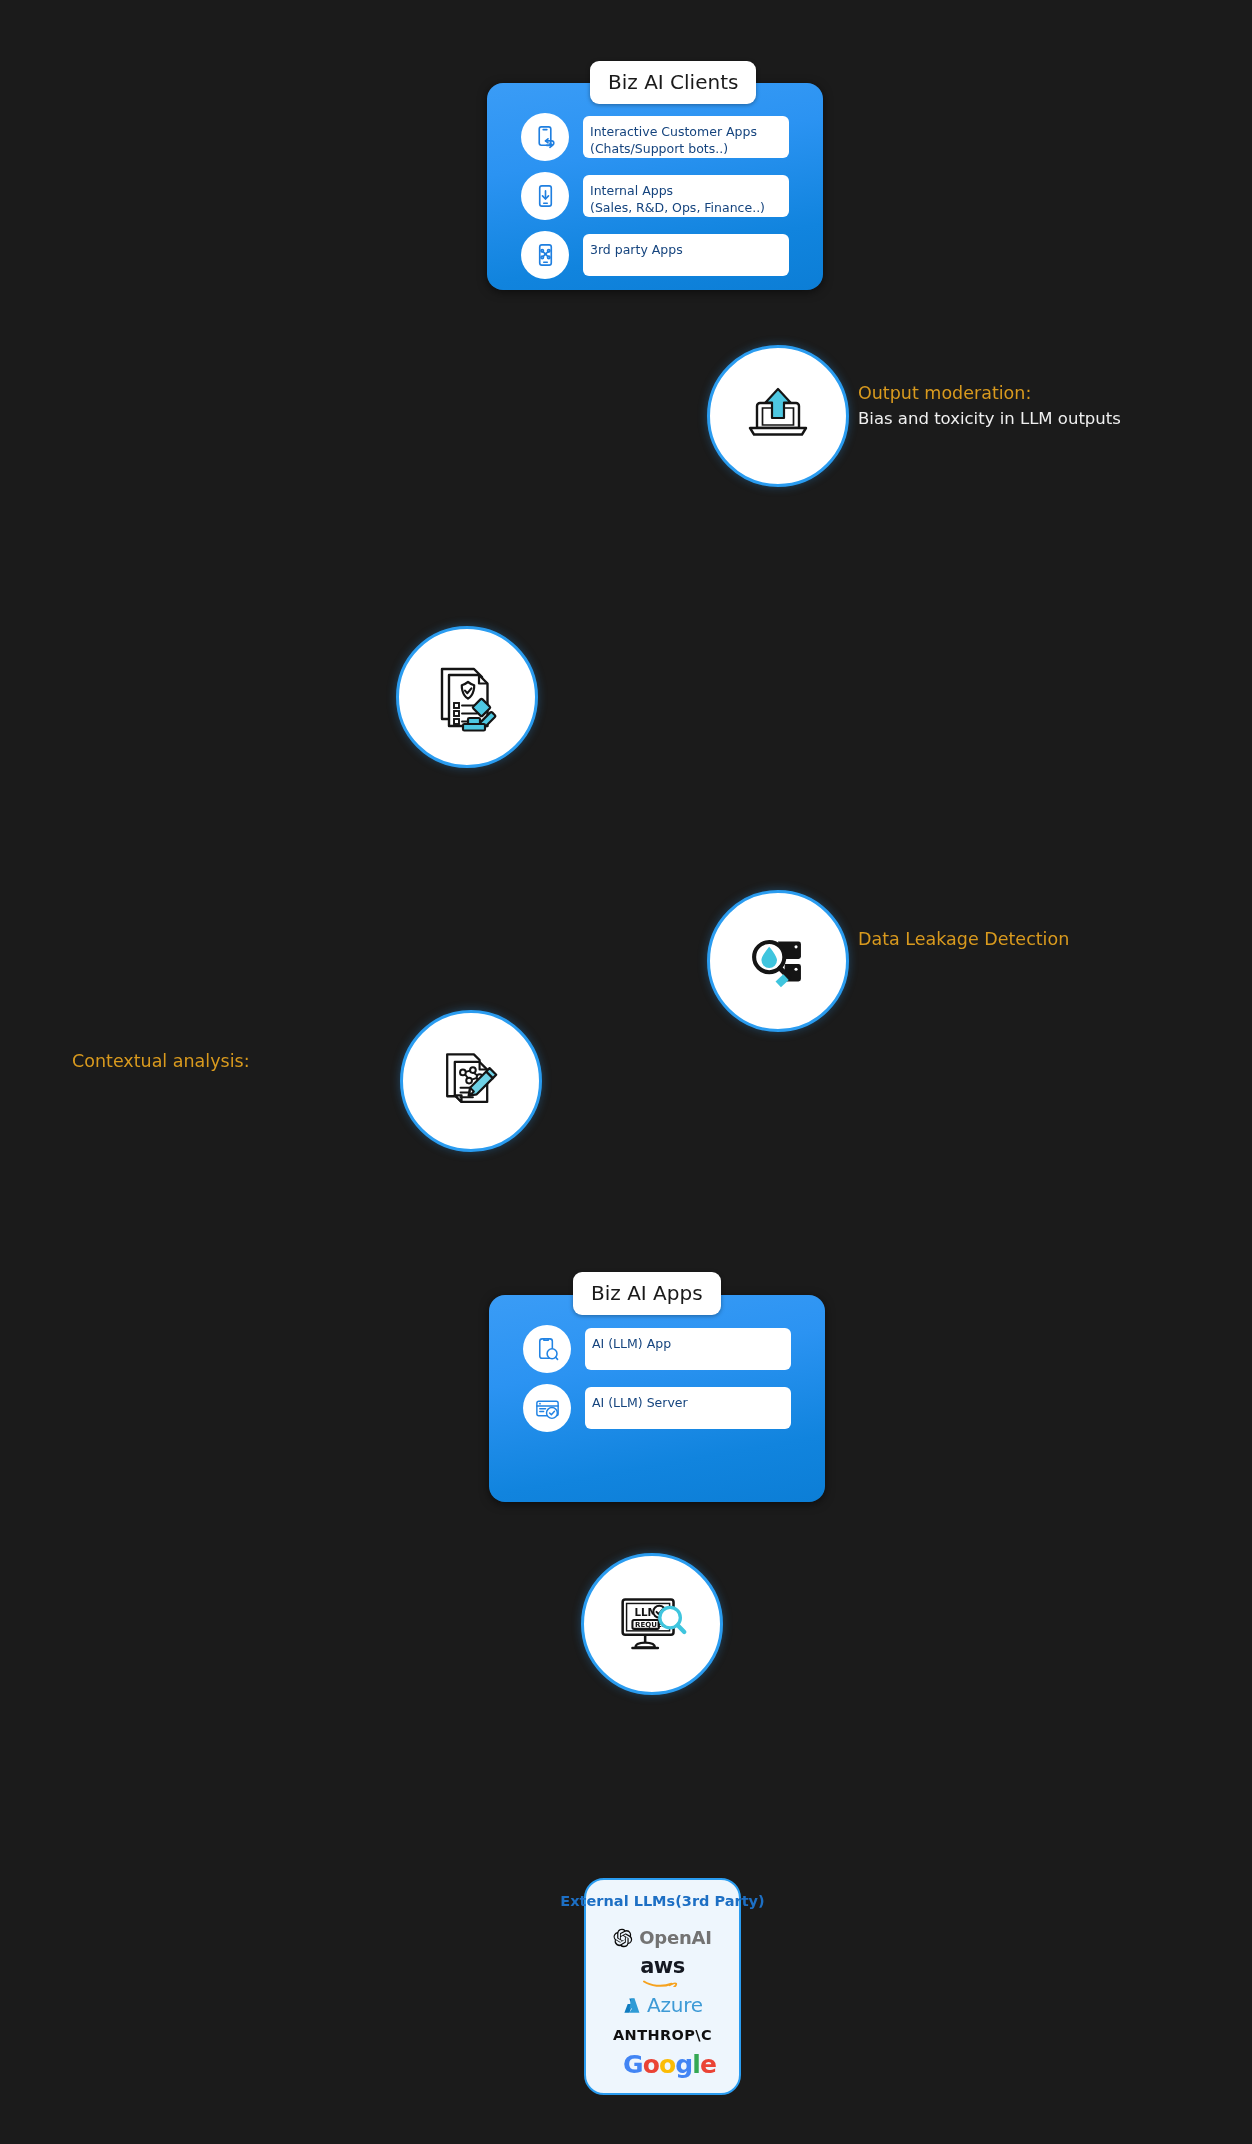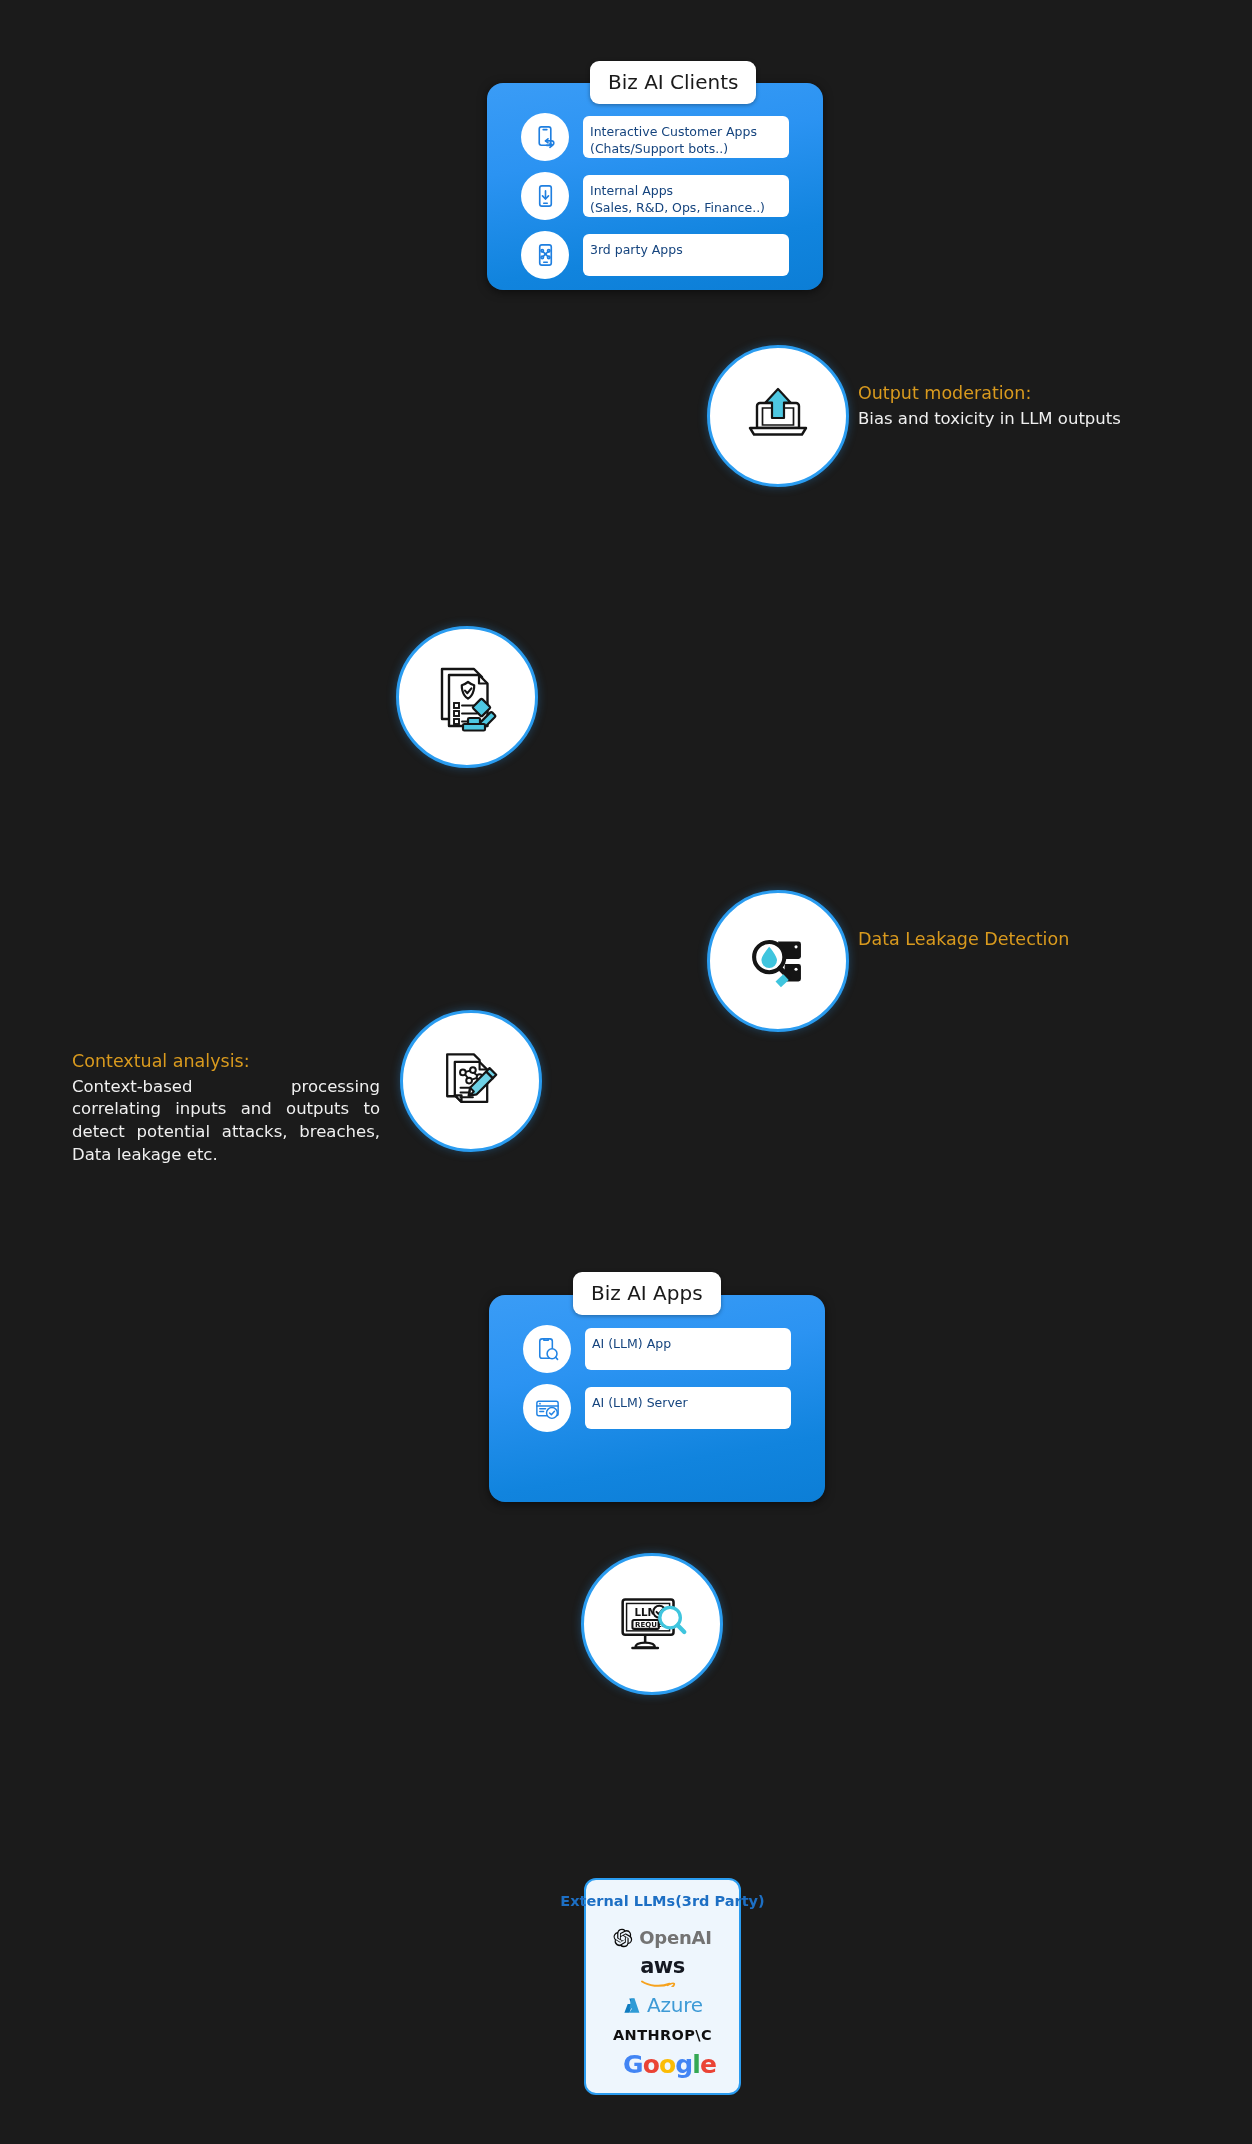--- a/index.html
+++ b/index.html
@@ -115,21 +115,21 @@
     line-height: 1.38;
     text-align: justify;
   }
   .feature-body.nojust { text-align: left; }
 
   
   .ext-card {
     position: absolute;
     background: #eef6fd;
     border: 2px solid #2a9cf0;
-    border-radius: 12px;
+    border-radius: 20px;
     padding: 14px 10px 16px 10px;
     display: flex;
     flex-direction: column;
     align-items: center;
   }
   .ext-title {
     color: #1d6fc4;
     font-size: 14.5px;
     font-weight: bold;
     line-height: 1;
@@ -292,21 +292,20 @@
       <line x1="31" y1="49" x2="46" y2="49" stroke="#141414" stroke-width="2.1" stroke-linecap="round"></line>
       <line x1="31" y1="54" x2="48" y2="54" stroke="#141414" stroke-width="2.1" stroke-linecap="round"></line>
       <line x1="31" y1="59" x2="44" y2="59" stroke="#141414" stroke-width="2.1" stroke-linecap="round"></line>
       <path d="M58 32l7 7-17 17-8.5 1.5L41 49z" fill="#6fd2e6" stroke="#141414" stroke-width="2.3" stroke-linejoin="round"></path>
       <path d="M58 32l7 7 3.5-3.5-7-7z" fill="#6fd2e6" stroke="#141414" stroke-width="2.3" stroke-linejoin="round"></path>
       <path d="M40.5 57.5L41 49l4 4z" fill="#ffffff" stroke="#141414" stroke-width="2.1" stroke-linejoin="round"></path>
     </svg>
   </div>
   <div class="feature-text" style="left:72px; top:1050px; width:308px;">
     <div class="feature-title">Contextual analysis:</div>
-    <div class="feature-body">Context-based processing correlating inputs and outputs to detect potential attacks, breaches, Data leakage  etc.</div>
   </div>
 
   <div class="group-card" style="left:489px; top:1295px; width:336px; height:207px;"></div>
 
   <div class="group-tab" style="left:573px; top:1272px;">Biz AI Apps</div>
 
   <div class="group-rows" style="left:523px; top:1325px; width:268px; gap:11px;">
 
 
     <div class="group-row" style="gap:14px;">
@@ -361,21 +360,21 @@
   <div class="ext-card" style="left:584px; top:1878px; width:157px; height:217px;">
     <div class="ext-title">External LLMs(3rd Party)</div>
 
     <div class="ext-row">
       <svg width="20" height="20" viewBox="0 0 24 24">
         <path fill="#0b0b0b" d="M21.5 10a5.6 5.6 0 0 0-.48-4.6 5.67 5.67 0 0 0-6.1-2.72A5.6 5.6 0 0 0 10.7 1a5.67 5.67 0 0 0-5.4 3.92 5.6 5.6 0 0 0-3.75 2.72 5.67 5.67 0 0 0 .7 6.65 5.6 5.6 0 0 0 .48 4.6 5.67 5.67 0 0 0 6.1 2.72A5.6 5.6 0 0 0 13.1 23a5.67 5.67 0 0 0 5.4-3.93 5.6 5.6 0 0 0 3.75-2.72 5.67 5.67 0 0 0-.7-6.35zM13.1 21.4a4.2 4.2 0 0 1-2.7-.98l.13-.08 4.5-2.6a.73.73 0 0 0 .37-.64v-6.35l1.9 1.1a.07.07 0 0 1 .04.05v5.26a4.23 4.23 0 0 1-4.24 4.22zM3.96 17.5a4.2 4.2 0 0 1-.5-2.83l.13.08 4.5 2.6a.73.73 0 0 0 .74 0l5.5-3.17v2.2a.07.07 0 0 1-.03.06l-4.55 2.63a4.24 4.24 0 0 1-5.79-1.55zM2.78 8.36a4.2 4.2 0 0 1 2.2-1.85v5.35a.73.73 0 0 0 .37.63l5.48 3.16-1.9 1.1a.07.07 0 0 1-.07 0L4.3 14.1a4.23 4.23 0 0 1-1.55-5.77zm15.62 3.63L12.9 8.82l1.9-1.1a.07.07 0 0 1 .07 0l4.55 2.63a4.22 4.22 0 0 1-.65 7.62v-5.35a.73.73 0 0 0-.37-.63zm1.89-2.84l-.13-.08-4.5-2.62a.73.73 0 0 0-.74 0L9.42 9.62V7.4a.07.07 0 0 1 .03-.06L14 4.72a4.23 4.23 0 0 1 6.28 4.38zM8.38 13.05l-1.9-1.1a.07.07 0 0 1-.04-.05V6.64a4.23 4.23 0 0 1 6.93-3.24l-.13.08-4.5 2.6a.73.73 0 0 0-.37.63zm1.03-2.22l2.45-1.42 2.46 1.41v2.83l-2.45 1.41-2.46-1.41z"></path>
       </svg>
       <span class="ext-label openai-label">OpenAI</span>
     </div>
 
-    <div class="ext-row" style="flex-direction:column; gap:1px; height:34px;">
+    <div class="ext-row" style="flex-direction:column; gap:1px; height:34px;align-items:flex-end;">
       <span class="aws-label">aws</span>
       <svg width="42" height="10" viewBox="0 0 42 10">
         <path d="M1 4.5c6.4 4.3 18 6 27.5 2.2" fill="none" stroke="#F6A21E" stroke-width="2" stroke-linecap="round"></path>
         <path d="M26.5 8.2c3.2-1.6 6-2.2 6.6-1.5.5.6-.6 2.4-2 3.3" fill="none" stroke="#F6A21E" stroke-width="1.8" stroke-linecap="round"></path>
       </svg>
     </div>
 
     <div class="ext-row">
       <svg width="19" height="19" viewBox="0 0 24 24">
         <path d="M9.2 3h6.6L9.4 21H3l4.2-11h4.4z" fill="#0F7CC0"></path>

